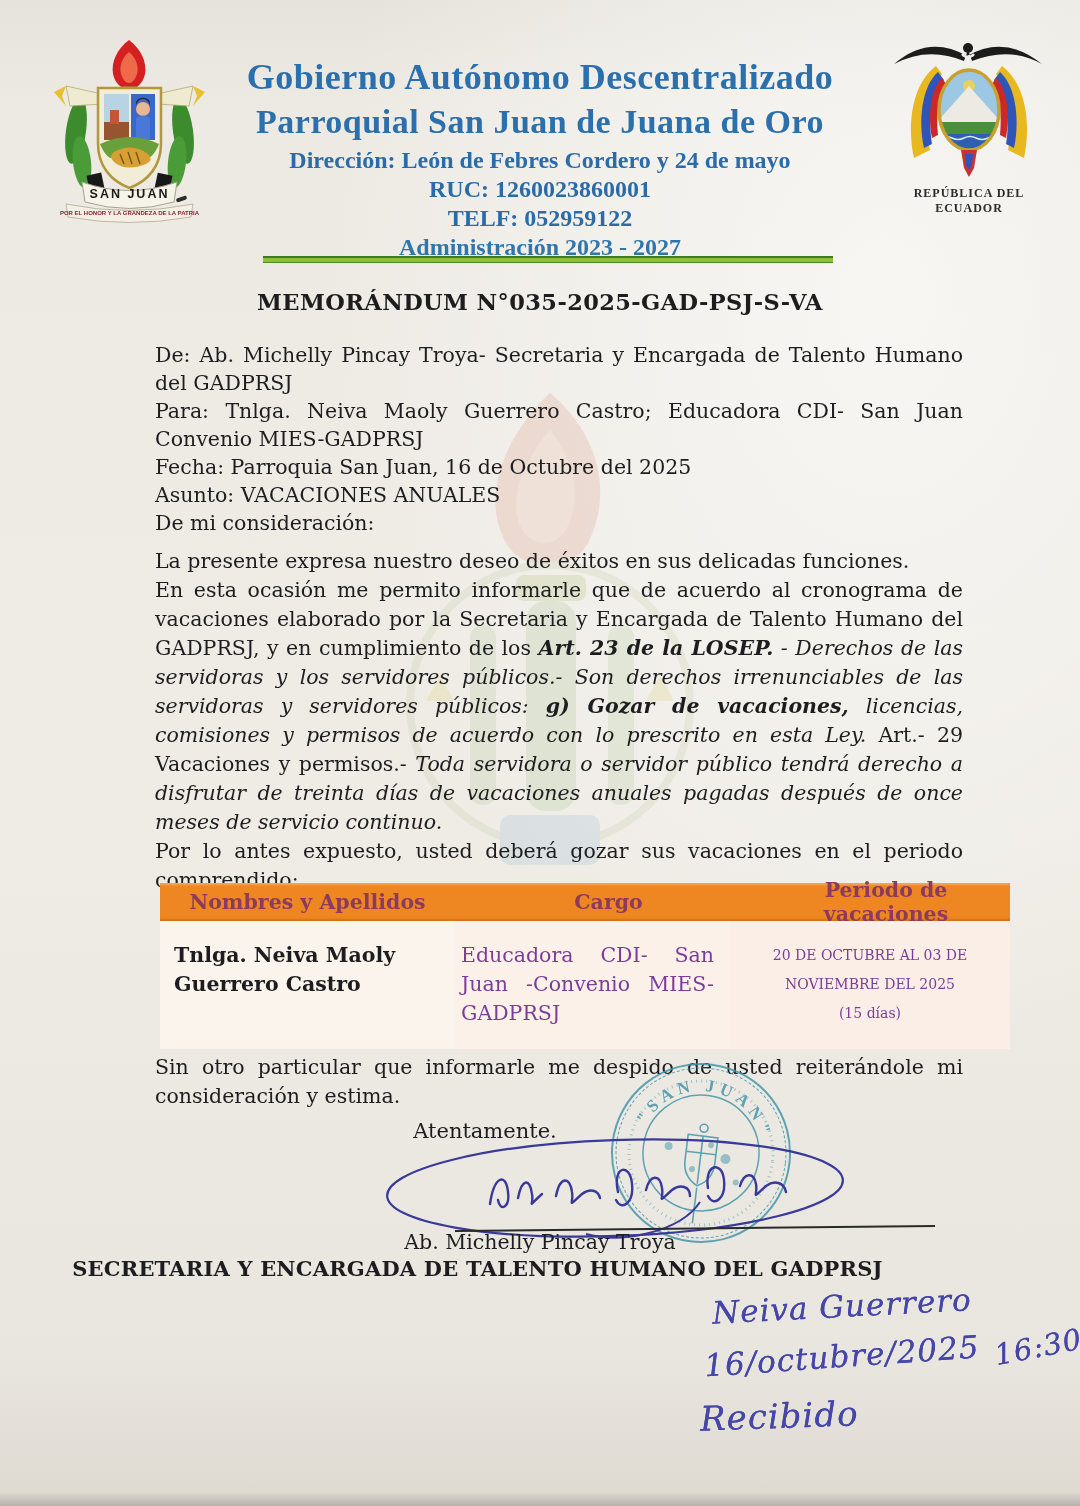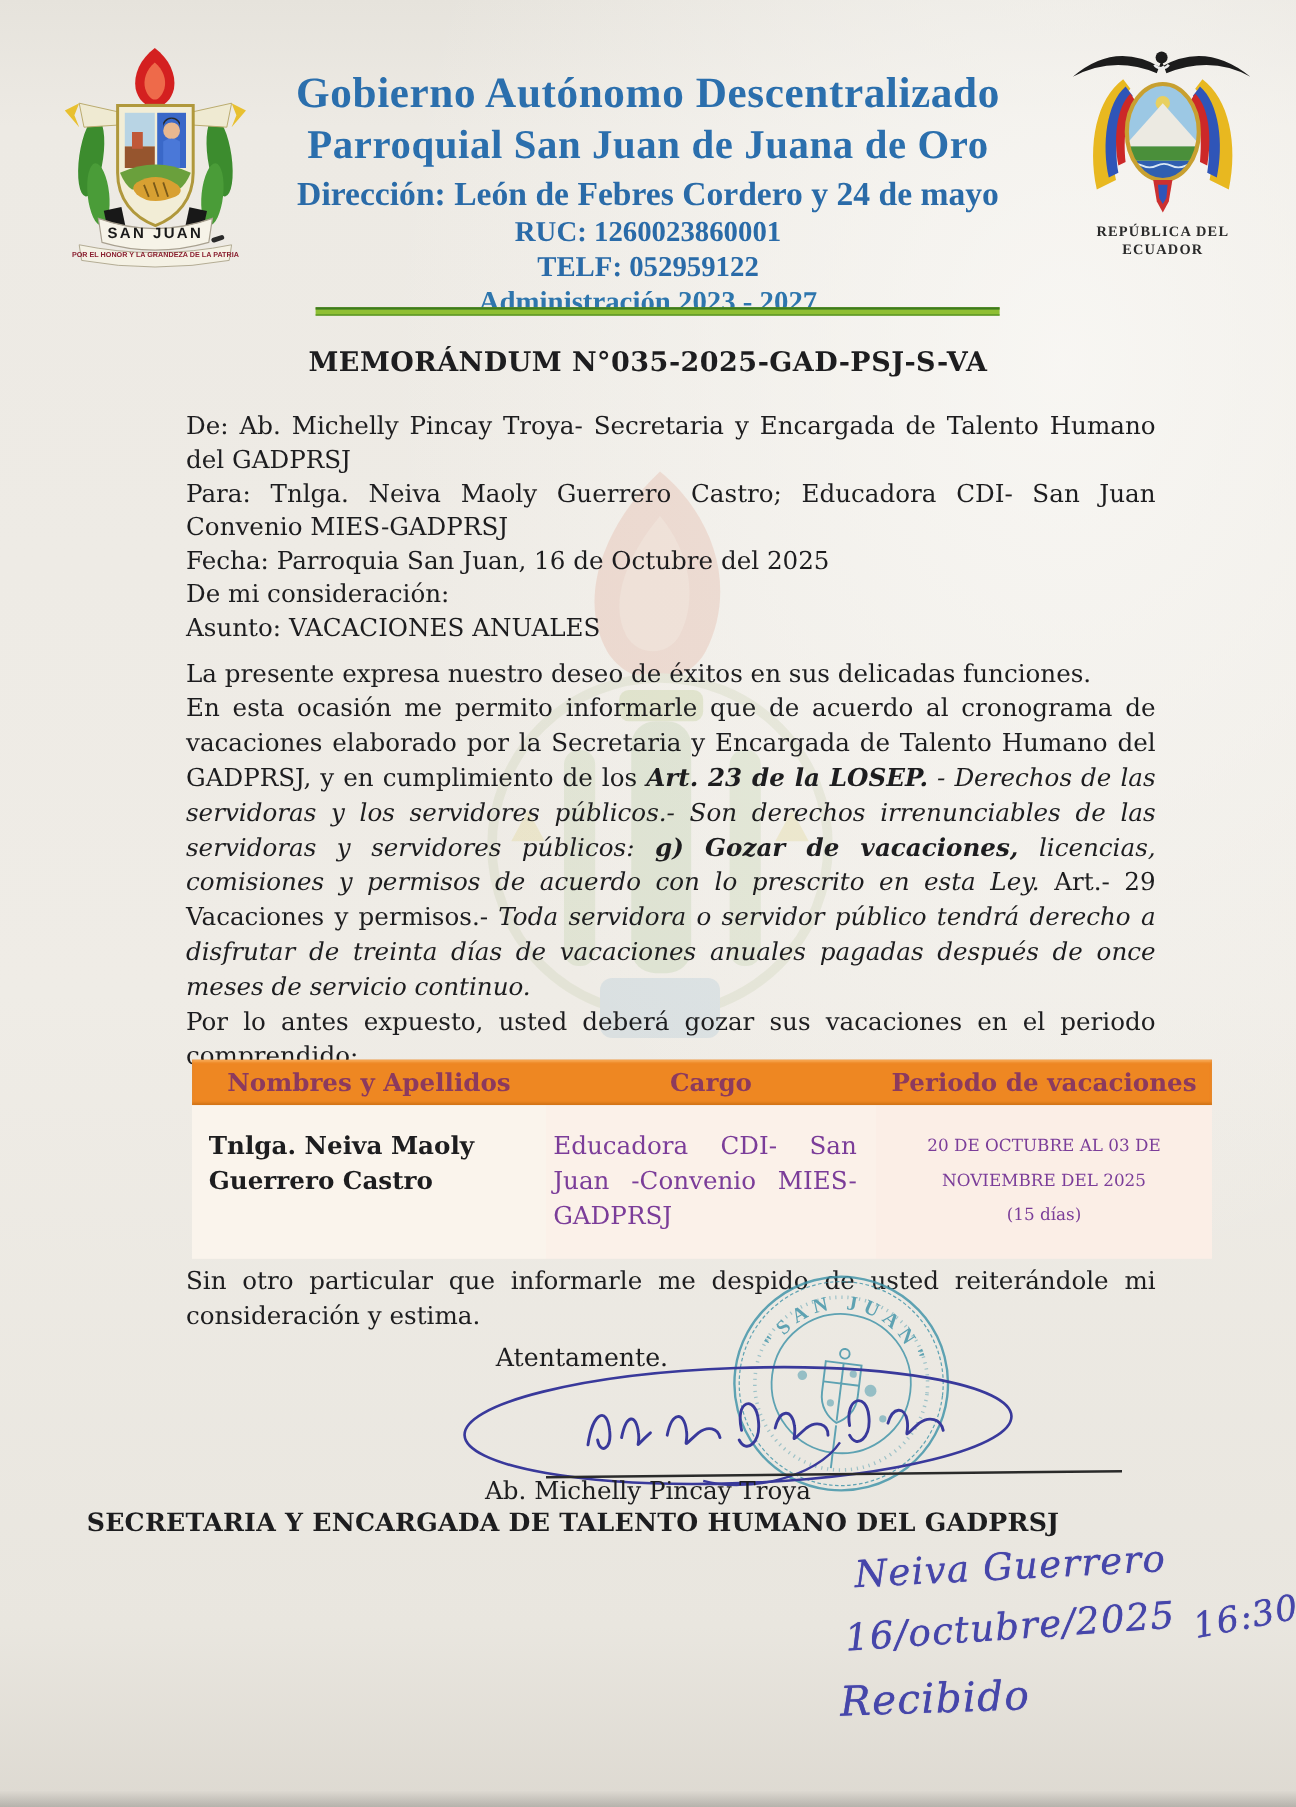--- a/index.html
+++ b/index.html
@@ -12,21 +12,21 @@
   }
   
   .emblem-left{position:absolute;left:52px;top:36px;width:155px;height:190px;}
   .emblem-right{position:absolute;left:884px;top:30px;width:170px;text-align:center;}
   .right-caption{font-family:"Liberation Serif",serif;font-weight:bold;font-size:12px;
     letter-spacing:1px;color:#2a2a2a;margin-top:2px;}
   .header-text{position:absolute;left:140px;width:800px;top:58px;text-align:center;
     font-family:"Liberation Serif",serif;color:#2b6fad;font-weight:bold;}
   .org1{font-size:36px;letter-spacing:.5px;line-height:1.1;}
   .org2{font-size:34px;letter-spacing:.5px;line-height:1.15;margin-top:4px;}
-  .haddr{font-size:28px;margin-top:6px;color:#2a6ba8;}
+  .haddr{font-size:24px;margin-top:6px;color:#2a6ba8;}
   .hruc{font-size:24px;margin-top:2px;color:#2a6ba8;}
   .htelf{font-size:24px;margin-top:2px;color:#2a6ba8;}
   .hadmin{font-size:24px;margin-top:2px;color:#2e76ad;}
   .green-rule{position:absolute;left:263px;top:256px;width:570px;height:4px;
     background:#8fbf33;border-top:2px solid #3e7a1e;border-bottom:1px solid #4e8a22;}
   
   .memo-title{position:absolute;left:0;width:1080px;top:289px;text-align:center;
     font-size:22.5px;font-weight:bold;letter-spacing:.4px;}
   .info-block{position:absolute;left:155px;width:808px;top:341px;
     font-size:20.5px;line-height:28px;text-align:justify;}
@@ -34,21 +34,21 @@
   .body-block{position:absolute;left:155px;width:808px;top:547px;
     font-size:20.5px;line-height:29px;text-align:justify;}
   .body-block p{margin:0;}
   .bd{font-weight:normal;}
   .it{font-style:italic;}
   .bi{font-weight:bold;font-style:italic;}
   
   .vac-table{position:absolute;left:160px;top:883px;width:850px;}
   .thead{display:flex;height:38px;align-items:center;background:#ee8722;
     box-shadow:inset 0 -2px 2px rgba(160,80,0,.35), inset 0 2px 2px rgba(255,200,130,.5);
-    color:#8c3a5e;font-weight:bold;font-size:20.5px;}
+    color:#8c3a5e;font-weight:bold;font-size:20.5px;gap:16px;}
   .th1{flex:0 0 295px;text-align:center;}
   .th2{flex:0 0 275px;text-align:center;}
   .th3{flex:1;text-align:center;}
   .trow{display:flex;min-height:128px;}
   .td1{flex:0 0 295px;background:#faf4ec;padding:20px 34px 0 14px;
     font-weight:bold;font-size:20.5px;line-height:29px;box-sizing:border-box;}
   .td2{flex:0 0 275px;background:#fbf1e9;padding:20px 16px 0 6px;
     color:#7b3d99;font-size:20.5px;line-height:29px;text-align:justify;box-sizing:border-box;}
   .td3{flex:1;background:#fbeee6;padding:20px 8px 0 8px;
     color:#7b3d99;font-size:14px;line-height:29px;text-align:center;box-sizing:border-box;}
@@ -169,22 +169,22 @@
 
   <div class="green-rule"></div>
   <div class="speck"></div>
 
   <div class="memo-title">MEMORÁNDUM N°035-2025-GAD-PSJ-S-VA</div>
 
   <div class="info-block">
     <p><span class="bd">De:</span><span> Ab. Michelly Pincay Troya- Secretaria y Encargada de Talento Humano del GADPRSJ</span></p>
     <p><span class="bd">Para:</span><span> Tnlga. Neiva Maoly Guerrero Castro; Educadora CDI- San Juan Convenio MIES-GADPRSJ</span></p>
     <p><span class="bd">Fecha:</span><span> Parroquia San Juan, 16 de Octubre del 2025</span></p>
+    <p><span class="bd">Asunto:</span><span class="bd"> VACACIONES ANUALES</span></p>
     <p>De mi consideración:</p>
-    <p><span class="bd">Asunto:</span><span class="bd"> VACACIONES ANUALES</span></p>
   </div>
 
   <div class="body-block">
     <p>La presente expresa nuestro deseo de éxitos en sus delicadas funciones.</p>
     <p><span>En esta ocasión me permito informarle que de acuerdo al cronograma de vacaciones elaborado por la Secretaria y Encargada de Talento Humano del GADPRSJ, y en cumplimiento de los </span><span class="bi">Art. 23 de la LOSEP.</span><span class="it"> - Derechos de las servidoras y los servidores públicos.- Son derechos irrenunciables de las servidoras y servidores públicos: </span><span class="bi">g) Gozar de vacaciones,</span><span class="it"> licencias, comisiones y permisos de acuerdo con lo prescrito en esta Ley. </span><span class="bd">Art.- 29 Vacaciones y permisos.-</span><span class="it"> Toda servidora o servidor público tendrá derecho a disfrutar de treinta días de vacaciones anuales pagadas después de once meses de servicio continuo.</span></p>
     <p>Por lo antes expuesto, usted deberá gozar sus vacaciones en el periodo comprendido:</p>
   </div>
 
   <div class="vac-table">
     <div class="thead">

